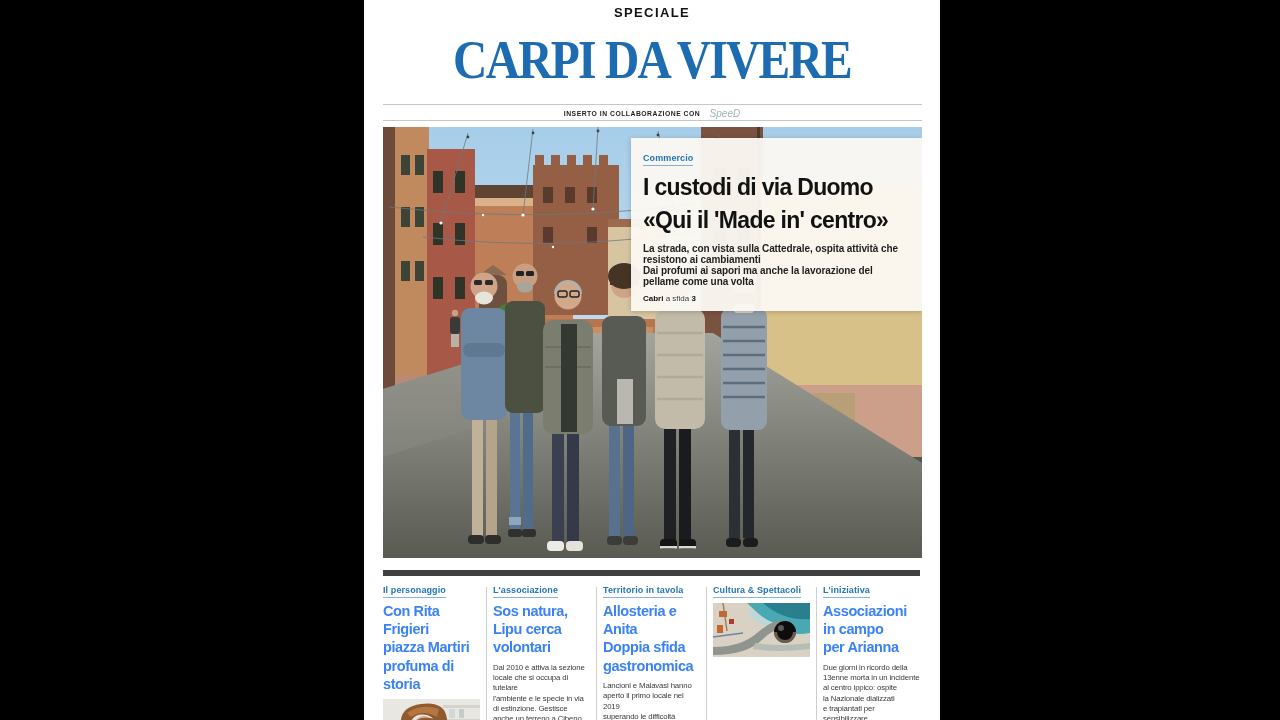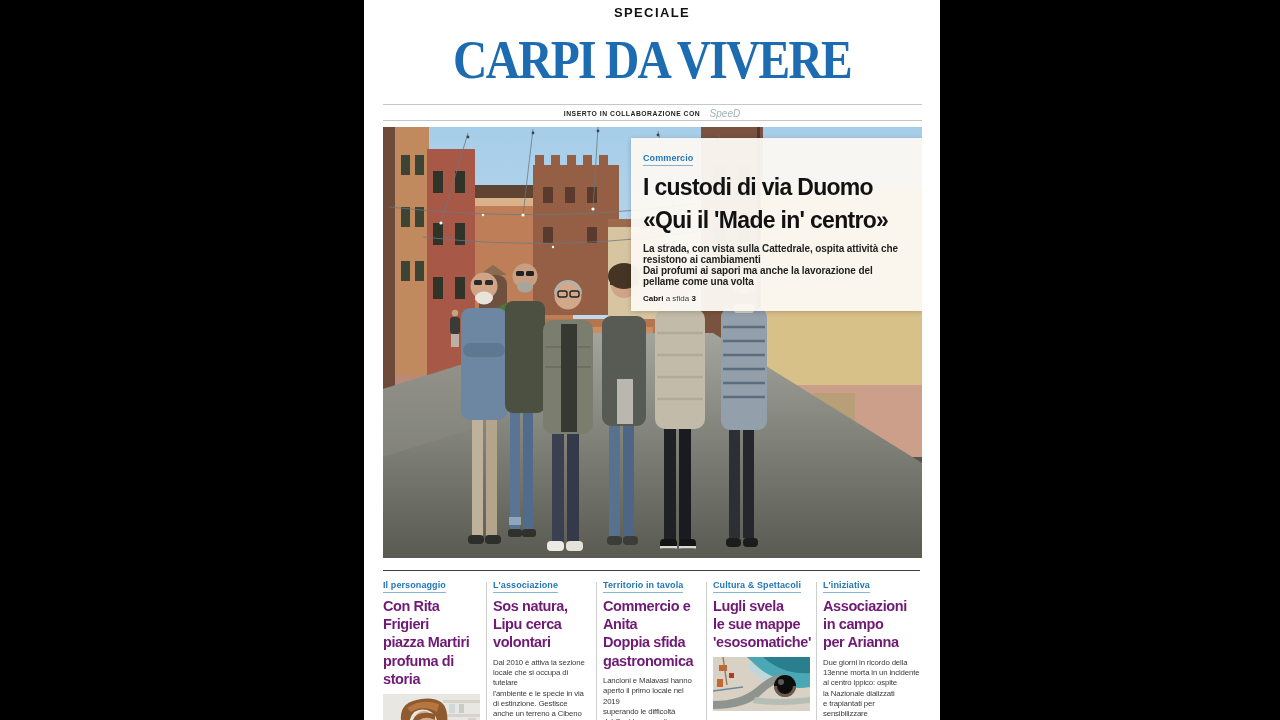--- a/index.html
+++ b/index.html
@@ -33,26 +33,26 @@
     letter-spacing:-.7px;color:#121212;white-space:pre-line;}
   .lead-deck{font-size:10px;line-height:11px;font-weight:700;color:#1f1f1f;
     letter-spacing:-.1px;white-space:pre-line;margin-bottom:7px;}
   .byline{font-size:8px;color:#111;}
   .by-author{font-weight:700;}
   .by-conn{font-weight:400;color:#3c3c3c;}
   .by-page{font-weight:700;}
 
   
   .footer{position:absolute;top:570px;left:19px;width:537px;height:150px;box-sizing:border-box;
-    border-top:1px solid #404040;padding-top:9px;display:grid;
+    border-top:6px solid #404040;padding-top:9px;display:grid;
     grid-template-columns:repeat(5,1fr);column-gap:13px;}
   .story{position:relative;display:flex;flex-direction:column;align-items:flex-start;min-width:0;}
   .story:not(:first-child)::before{content:"";position:absolute;left:-7px;top:2px;bottom:6px;width:1px;background:#cfcfcf;}
   .story h3{margin:4px 0 0 0;font-size:14.5px;line-height:18.4px;font-weight:700;
-    letter-spacing:-.4px;color:#701a75;white-space:pre-line;}
+    letter-spacing:-.4px;color:#3b82f6;white-space:pre-line;}
   .story .body{margin-top:6px;font-size:7.8px;line-height:10.3px;letter-spacing:-.15px;
     color:#3a3a3a;white-space:pre-line;}
   .thumb{margin-top:5px;width:97px;height:54px;overflow:hidden;}
   .thumb svg{display:block;}
 </style>
 </head>
 <body>
 
 <div class="stage">
   <div class="page">
@@ -319,37 +319,34 @@
 locale che si occupa di tutelare
 l'ambiente e le specie in via
 di estinzione. Gestisce
 anche un terreno a Cibeno
 con essenze autoctone</div>
 
       </div>
 
       <div class="story">
         <span class="kicker">Territorio in tavola</span>
-        <h3>Commercio e Anita
+        <h3>Allosteria e Anita
 Doppia sfida
 gastronomica</h3>
         <div class="body">Lancioni e Malavasi hanno
 aperto il primo locale nel 2019
 superando le difficoltà
 del Covid, ora gestiscono
 anche la trattoria
 in piazzetta Garibaldi</div>
 
       </div>
 
       <div class="story">
         <span class="kicker">Cultura &amp; Spettacoli</span>
-        <h3>Lugli svela
-le sue mappe
-'esosomatiche'</h3>
         <div class="thumb">
           <svg width="97" height="54" viewBox="0 0 97 54">
             <rect width="97" height="54" fill="#d9d2c4"></rect>
             <path d="M34,0 L97,0 L97,30 Q75,34 60,22 Q46,12 34,0 z" fill="#4aa8b5"></path>
             <path d="M50,0 L97,0 L97,16 Q70,18 50,0 z" fill="#2a7f8e"></path>
             <path d="M38,6 Q58,22 80,26 L78,32 Q52,28 34,10 z" fill="#bcd8da"></path>
             <path d="M0,44 Q28,44 44,30 Q60,16 70,18 L74,26 Q62,24 50,36 Q34,52 0,52 z" fill="#8f948f"></path>
             <rect x="6" y="8" width="8" height="6" fill="#c5652f"></rect>
               <rect x="4" y="22" width="6" height="8" fill="#c5652f"></rect>
             <rect x="16" y="16" width="5" height="5" fill="#b23a2a"></rect>

